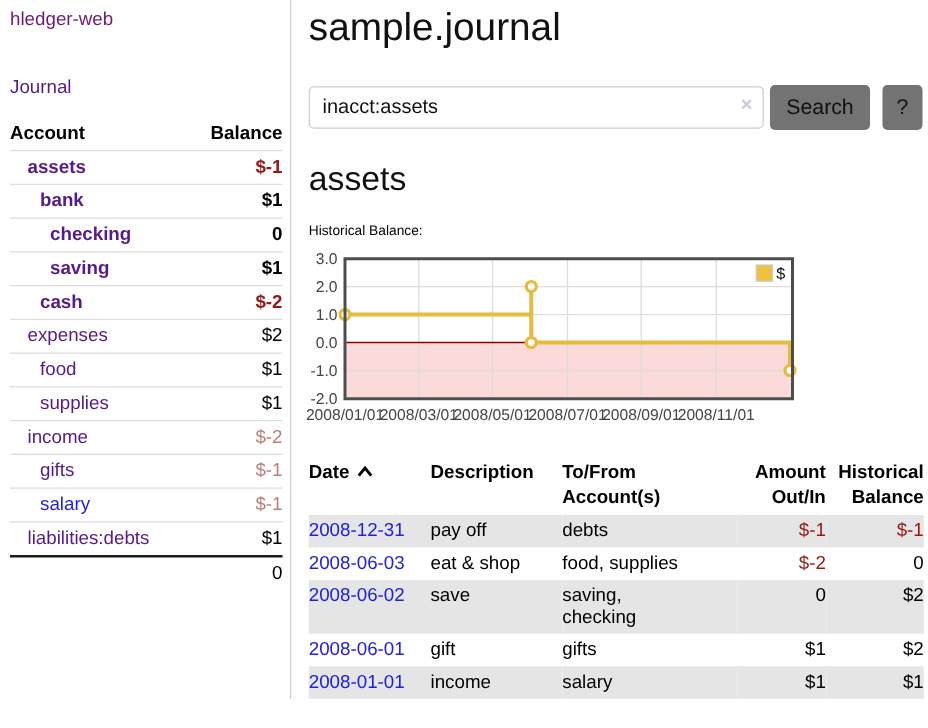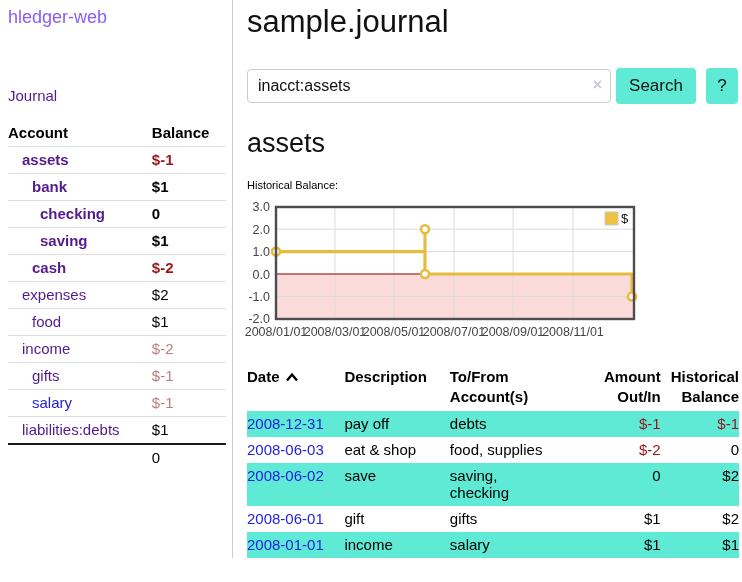--- a/index.html
+++ b/index.html
@@ -3,65 +3,65 @@
 <meta charset="utf-8">
 <style>
   * { margin:0; padding:0; box-sizing:border-box; }
   html,body { width:742px; height:582px; background:#fff; font-family:"Liberation Sans", sans-serif; color:#000; }
   a { text-decoration:none; }
 
   .layout { display:flex; width:742px; }
 
   
   .sidebar { width:233px; min-height:446px; border-right:1px solid #ccc; padding:7px 8px 0 8px; flex:none; }
-  .brand { display:block; color:#8b5cf6; font-size:18px; margin-bottom:59px; }
+  .brand { display:block; color:#701a75; font-size:15px; margin-bottom:37px; }
   .journal-link { display:block; color:#551a8b; font-size:15px; margin-bottom:16px; }
 
   table.accounts { width:218px; border-collapse:collapse; font-size:15px; }
   table.accounts th { font-weight:bold; text-align:left; padding:4px 0 5px 0; }
-  table.accounts th.bal, table.accounts td.bal { text-align:left; }
+  table.accounts th.bal, table.accounts td.bal { text-align:right; }
   table.accounts td { padding:4px 0 5px 0; border-top:1px solid #ddd; }
   table.accounts tr.total td { border-top:2px solid #1a1a1a; }
   .ind1 { padding-left:14px !important; }
   .ind2 { padding-left:24px !important;margin-top:36px; }
   .ind3 { padding-left:32px !important; }
   .acct a { color:#551a8b; }
   .acct a.blue { color:#2222dd; }
   .bold, .bold a { font-weight:bold; }
   .neg { color:#971717; }
   .negfaded { color:#bd7d7d; }
 
   
   .main { flex:1; padding:2px 4px 0 14px; }
   h1.page-title { font-size:31px; font-weight:normal; color:#111; margin:2px 0 28px 0; letter-spacing:0; }
 
   .searchrow { display:flex; align-items:center; margin-bottom:24px; }
   .searchbox { position:relative; width:364px; flex:none;border-radius:16px; }
   .searchbox input { width:364px; height:34px; border:1px solid #ccc; border-radius:4px; font-size:16px; font-family:"Liberation Sans",sans-serif; padding:5px 28px 5px 10px; color:#111; outline:none; }
   .clear-x { position:absolute; right:9px; top:7px; color:#cdc6de; font-size:16px; font-weight:bold; cursor:pointer; }
-  .btn { background:#5eead4; border:none; border-radius:4px; height:36px; font-size:17px; font-family:"Liberation Sans",sans-serif; color:#111; cursor:pointer; }
+  .btn { background:#737373; border:none; border-radius:4px; height:36px; font-size:17px; font-family:"Liberation Sans",sans-serif; color:#111; cursor:pointer; }
   .btn.search { width:80px; margin-left:5px; }
   .btn.help { width:32px; margin-left:10px; }
 
   h2.acct-heading { font-size:27px; font-weight:normal; color:#111; margin:0 0 20px 0; }
   .chart-title { font-size:11px; font-weight:normal; margin-bottom:7px; }
 
   .chart-wrap { margin-left:-8px; }
 
   
   table.register { width:100%; border-collapse:collapse; font-size:15px; margin-top:16px; }
   table.register th { font-weight:bold; text-align:left; vertical-align:top; padding:3px 0 4px 0; line-height:20px; }
   table.register th.r, table.register td.r { text-align:right; }
   table.register td { padding:4px 0 5px 0; vertical-align:top; }
   table.register col.c-date { width:97px; }
   table.register col.c-desc { width:105px; }
   table.register col.c-acct { width:140px; }
   table.register col.c-amt  { width:70px; }
   table.register col.c-bal  { width:78px; }
-  tr.green td { background:#5eead4; }
+  tr.green td { background:#e5e5e5; }
   td.datecell a { color:#2222dd; }
   .acctwrap { width:102px; }
   th .sorticon { display:inline-block; margin-left:5px; }
 </style>
 </head>
 <body>
 
 <div class="layout">
 
   <div class="sidebar">
@@ -93,20 +93,24 @@
       <tr>
         <td class="acct ind2 bold"><a href="#">cash</a></td>
         <td class="bal bold neg">$-2</td>
       </tr>
       <tr>
         <td class="acct ind1"><a href="#">expenses</a></td>
         <td class="bal">$2</td>
       </tr>
       <tr>
         <td class="acct ind2"><a href="#">food</a></td>
+        <td class="bal">$1</td>
+      </tr>
+      <tr>
+        <td class="acct ind2"><a href="#">supplies</a></td>
         <td class="bal">$1</td>
       </tr>
       <tr>
         <td class="acct ind1"><a href="#">income</a></td>
         <td class="bal negfaded">$-2</td>
       </tr>
       <tr>
         <td class="acct ind2"><a href="#">gifts</a></td>
         <td class="bal negfaded">$-1</td>
       </tr>

